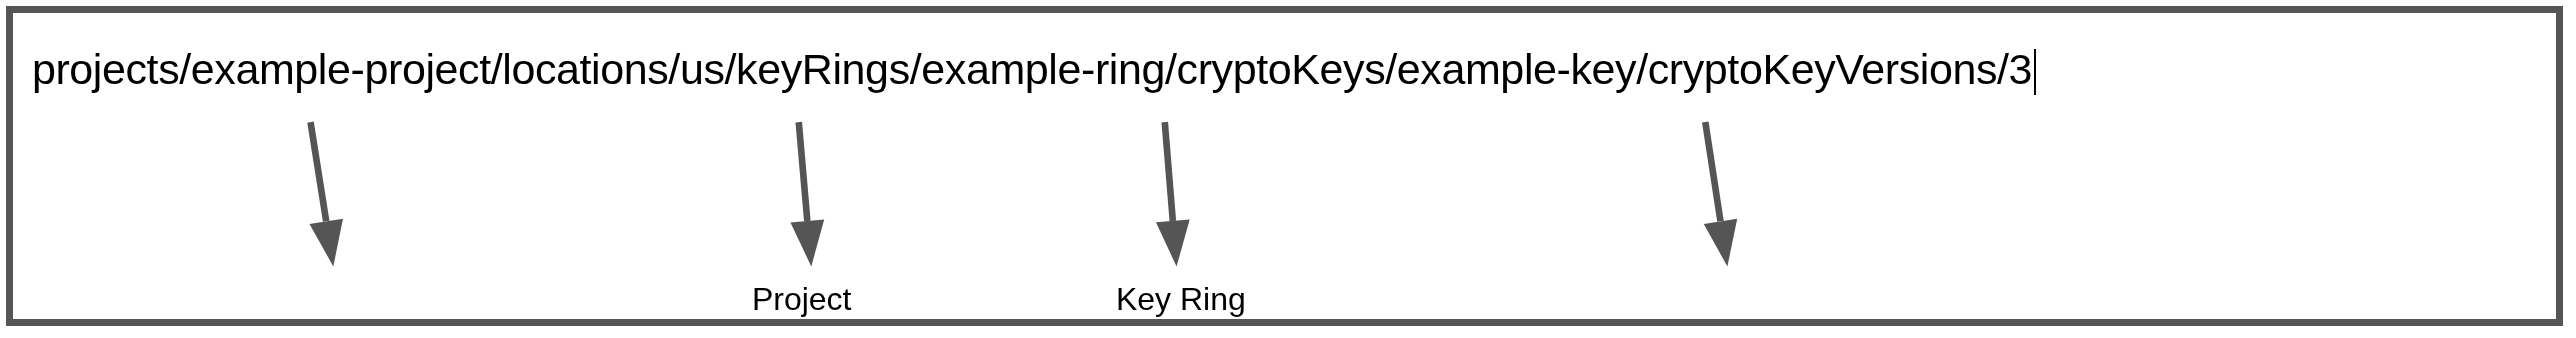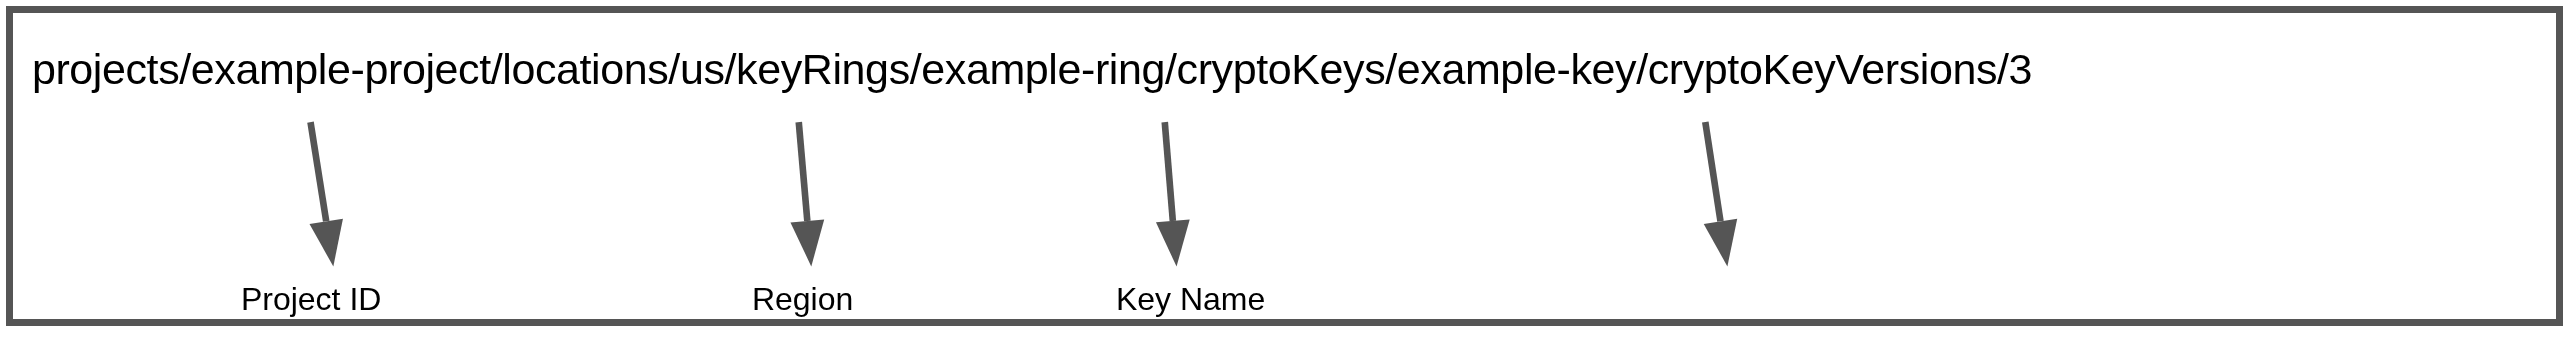--- a/index.html
+++ b/index.html
@@ -35,21 +35,20 @@
 
   
   #path-line {
     position: absolute;
     left: 19px;
     top: 28px;
     height: 57px;
     display: flex;
     align-items: center;
     white-space: nowrap;
-    flex-direction: column;
   }
   #path-text {
     font-family: "Liberation Sans", sans-serif;
     font-size: 43px;
     line-height: 57px;
     letter-spacing: -0.4px;
     color: #000000;
     white-space: pre;
   }
   #path-caret {
@@ -100,19 +99,18 @@
           <polygon points="435,344 402.59666877863776,286.3543225752469 448.0318840650766,279.16814056565704" fill="#555555" stroke="none"></polygon>
           <polygon points="1062.5168316332274,148.38884623589354 1074.1593946053604,282.6207487381363 1083.125731338906,281.8430562663492 1071.4831683667726,147.61115376410646" fill="#555555" stroke="none"></polygon>
           <polygon points="1084,344 1055.7285913197393,284.21933881903203 1101.556534624527,280.24446618545346" fill="#555555" stroke="none"></polygon>
           <polygon points="1559.5149192287984,148.36612904254707 1570.4704746425941,282.57168286154536 1579.4406361849974,281.8394247764512 1568.4850807712016,147.63387095745293" fill="#555555" stroke="none"></polygon>
           <polygon points="1580,344 1552.0318092498758,284.07688003646115 1597.8793015777158,280.3342276015354" fill="#555555" stroke="none"></polygon>
           <polygon points="2293.5518039313292,148.68084633704143 2314.1712543987583,283.3945893909121 2323.0676465361,282.0328967168292 2302.4481960686708,147.31915366295857" fill="#555555" stroke="none"></polygon>
           <polygon points="2328,344 2295.8842261164455,286.1936243320824 2341.3546748184126,279.2338617756589" fill="#555555" stroke="none"></polygon>
         </g>
     </svg>
 
-    <div class="caption" id="cap-0" style="left: 228px; top: 268px; color: rgb(0, 0, 0);">Project ID</div>
-    <div class="caption" id="cap-1" style="left: 739px; top: 268px; color: rgb(0, 0, 0);">Region</div>
-    <div class="caption" id="cap-2" style="left: 1103px; top: 268px; color: rgb(0, 0, 0);">Key Name</div>
+    <div class="caption" id="cap-1" style="left: 739px; top: 268px; color: rgb(0, 0, 0);">Project</div>
+    <div class="caption" id="cap-2" style="left: 1103px; top: 268px; color: rgb(0, 0, 0);">Key Ring</div>
 
   </div>
 </div>
 
 
 </body></html>

